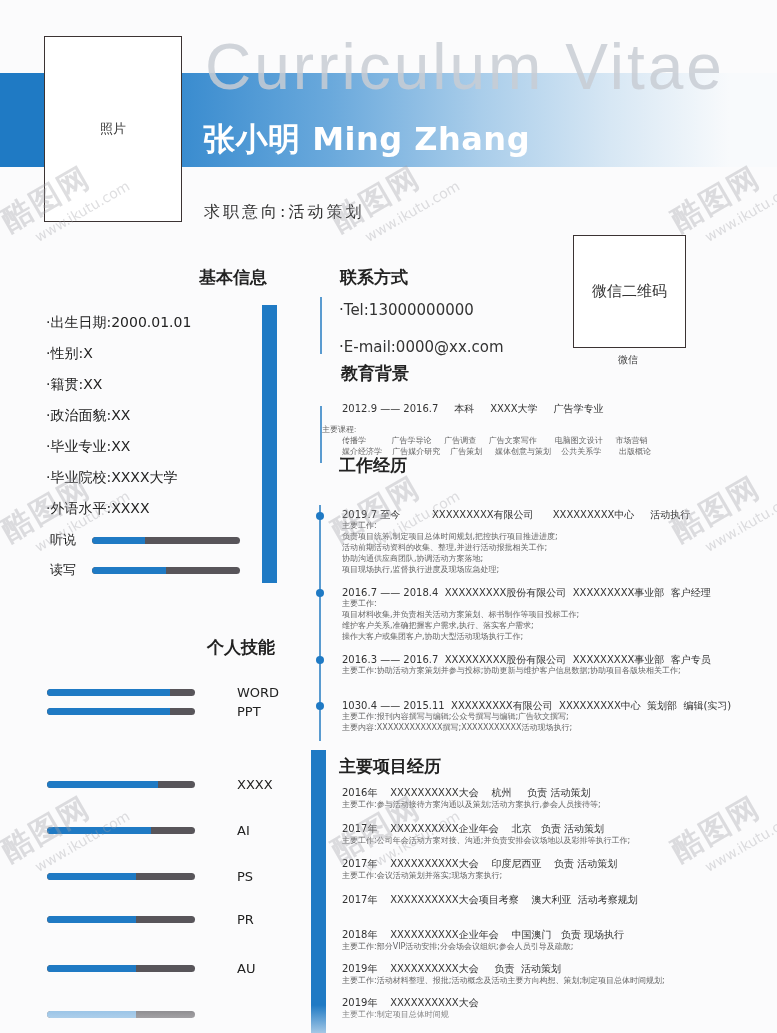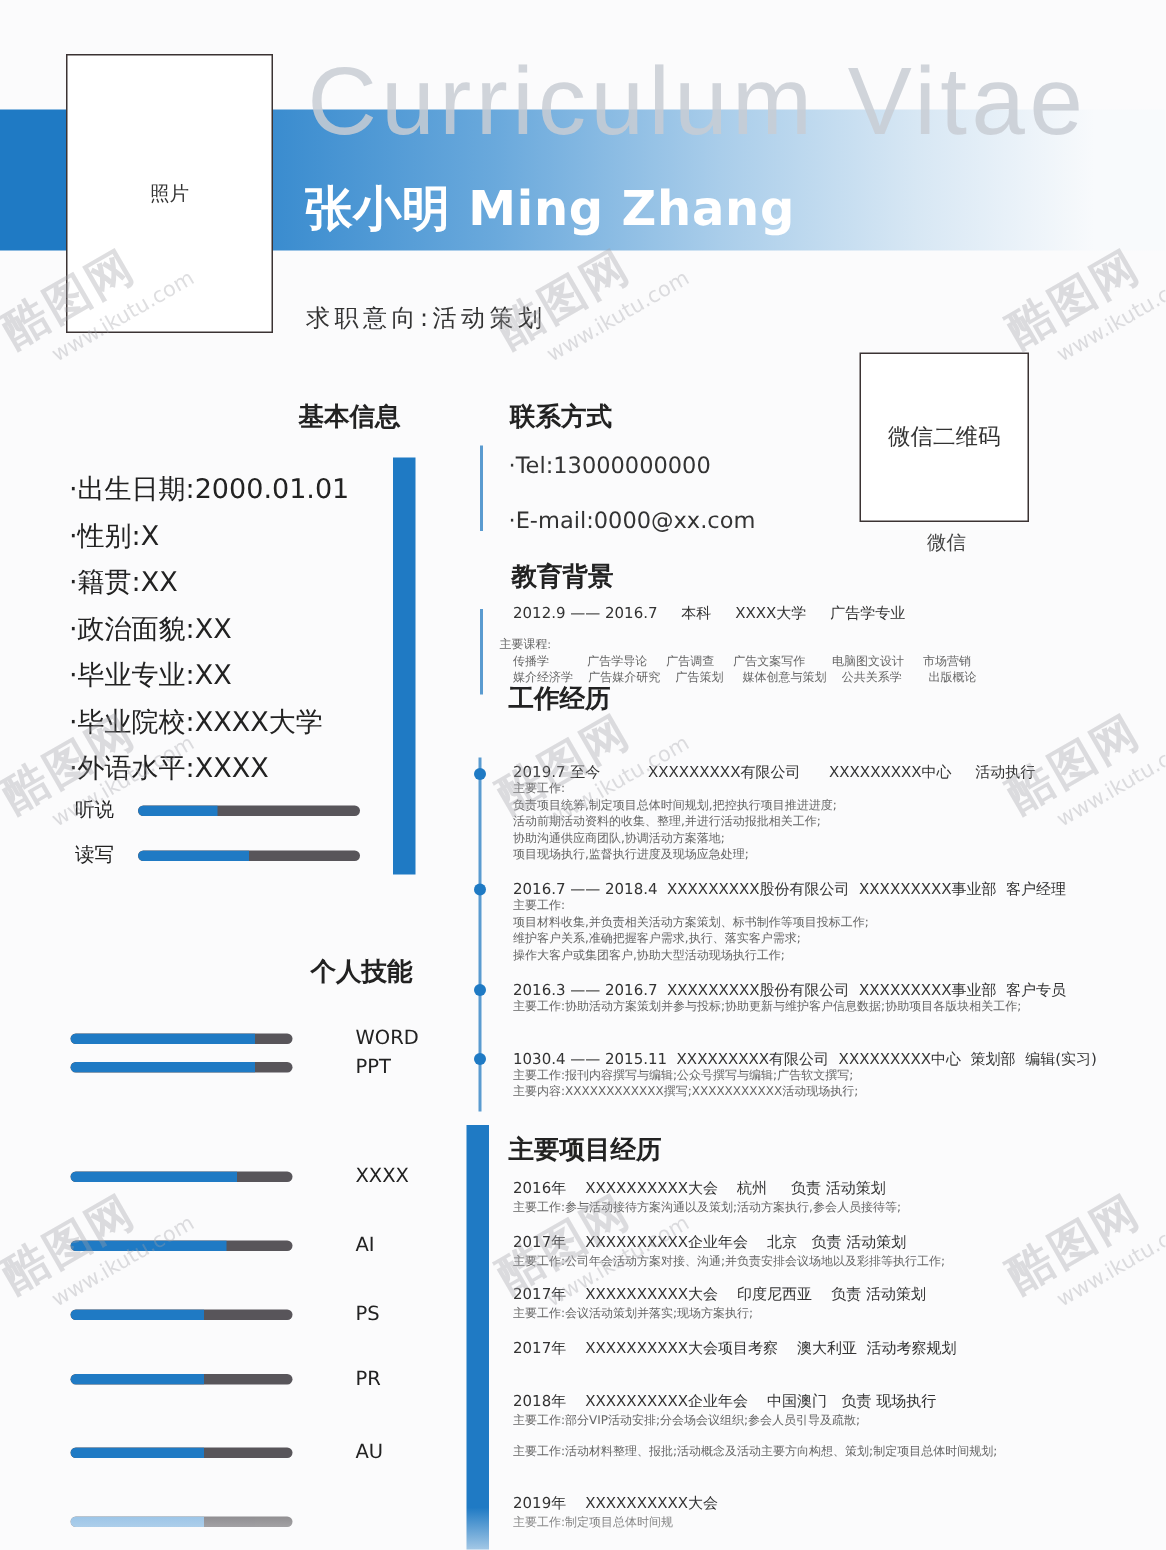--- a/index.html
+++ b/index.html
@@ -17,37 +17,37 @@
   .name { left: 203px; top: 118px; font-size: 32px; font-weight: bold; color: #ffffff; white-space: nowrap; letter-spacing: 0.5px; }
 
   .photo { left: 44px; top: 36px; width: 138px; height: 186px; border: 1.5px solid #3b3333; background: #fff;
     display: flex; align-items: center; justify-content: center; font-size: 13px; color: #333; }
 
   .intent { left: 204px; top: 202px; font-size: 16px; color: #333; letter-spacing: 3px; white-space: nowrap; }
 
   
   .sec-title { font-size: 17px; font-weight: bold; color: #222; white-space: nowrap; }
   .info-list { left: 46px; top: 314px; }
-  .info-item { height: 31px; font-size: 18px; color: #222; white-space: nowrap; }
+  .info-item { height: 31px; font-size: 14px; color: #222; white-space: nowrap; }
   .big-bar { left: 262px; top: 305px; width: 15px; height: 278px; background: #1f7ac4; }
 
   .lang-row { position: absolute; left: 50px; display: flex; align-items: center; }
   .lang-label { width: 42px; font-size: 13px; color: #222; }
   .bar { position: relative; height: 7px; border-radius: 4px; background: #58555a; overflow: hidden; }
   .bar .fill { position: absolute; left: 0; top: 0; bottom: 0; background: #1f7ac4; border-radius: 4px 0 0 4px; }
 
   .skill-row { position: absolute; left: 47px; display: flex; align-items: center; }
   .skill-name { position: absolute; left: 190px; font-size: 13px; color: #222; white-space: nowrap; }
 
   
   .vline { position: absolute; width: 2px; background: #5a9bd0; }
   .contact { font-size: 15px; color: #333; white-space: nowrap; }
   .qr { left: 573px; top: 235px; width: 113px; height: 113px; border: 1.5px solid #3b3333;
     display: flex; align-items: center; justify-content: center; font-size: 15px; color: #333; background: #fff; }
-  .qr-cap { left: 618px; top: 353px; font-size: 13px; color: #444; }
+  .qr-cap { left: 618px; top: 353px; font-size: 10px; color: #444; }
 
   .edu-line { left: 342px; top: 402px; font-size: 10px; color: #333; white-space: pre; }
   .small { font-size: 8px; color: #666; white-space: pre; line-height: 11px; }
   .job-head { font-size: 10px; color: #333; white-space: pre; }
   .dot { position: absolute; left: 316px; width: 8px; height: 8px; border-radius: 50%; background: #1f7ac4; }
 
   .proj-bar { left: 311px; top: 750px; width: 15px; height: 283px; background: #1f7ac4; }
   .proj { position: absolute; left: 342px; }
   .proj .h { font-size: 10px; color: #333; white-space: pre; line-height: 13px; }
   .proj .d { font-size: 8px; color: #666; white-space: pre; line-height: 11px; }
@@ -149,24 +149,24 @@
 
 <div class="abs sec-title" style="left:340px;top:266px;">联系方式</div>
 <div class="vline" style="left:320px;top:297px;height:57px;"></div>
 <div class="abs contact" style="left:339px;top:301px;">·Tel:13000000000</div>
 <div class="abs contact" style="left:339px;top:338px;">·E-mail:0000@xx.com</div>
 <div class="abs qr">
   <span>微信二维码</span>
 </div>
 <div class="abs qr-cap">微信</div>
 
-<div class="abs sec-title" style="left:341px;top:373px;">教育背景</div>
+<div class="abs sec-title" style="left:341px;top:362px;">教育背景</div>
 <div class="vline" style="left:320px;top:406px;height:57px;"></div>
 <div class="abs edu-line">2012.9 —— 2016.7     本科     XXXX大学     广告学专业</div>
-<div class="abs small" style="left:333px;top:424px;font-family:Liberation Serif, serif;">主要课程:</div>
+<div class="abs small" style="left:322px;top:424px;font-family:Liberation Serif, serif;">主要课程:</div>
 <div class="abs small" style="left:342px;top:435px;">传播学          广告学导论     广告调查     广告文案写作       电脑图文设计     市场营销</div>
 <div class="abs small" style="left:342px;top:446px;">媒介经济学    广告媒介研究    广告策划     媒体创意与策划    公共关系学       出版概论</div>
 
 <div class="abs sec-title" style="left:339px;top:454px;">工作经历</div>
 <div class="vline" style="left:319px;top:505px;height:236px;"></div>
 
 <div class="dot" style="top:512px;"></div>
 <div class="abs job-head" style="left:342px;top:508px;">2019.7 至今          XXXXXXXXX有限公司      XXXXXXXXX中心     活动执行</div>
 <div class="abs" style="left:342px;top:520px;">
   <div class="small">主要工作:</div>
@@ -214,20 +214,21 @@
   <div class="d">主要工作:会议活动策划并落实;现场方案执行;</div>
 </div>
 <div class="proj" style="top:893px;">
   <div class="h">2017年    XXXXXXXXXX大会项目考察    澳大利亚  活动考察规划</div>
 </div>
 <div class="proj" style="top:928px;">
   <div class="h">2018年    XXXXXXXXXX企业年会    中国澳门   负责 现场执行</div>
   <div class="d">主要工作:部分VIP活动安排;分会场会议组织;参会人员引导及疏散;</div>
 </div>
 <div class="proj" style="top:962px;">
+  <div class="h">2019年    XXXXXXXXXX大会     负责  活动策划</div>
   <div class="d">主要工作:活动材料整理、报批;活动概念及活动主要方向构想、策划;制定项目总体时间规划;</div>
 </div>
 <div class="proj" style="top:996px;">
   <div class="h">2019年    XXXXXXXXXX大会</div>
   <div class="d">主要工作:制定项目总体时间规</div>
 </div>
 
 <div class="wm" style="left:0px;top:170px;"><span class="big">酷图网</span><span class="url">www.ikutu.com</span></div>
 <div class="wm" style="left:330px;top:170px;"><span class="big">酷图网</span><span class="url">www.ikutu.com</span></div>
 <div class="wm" style="left:670px;top:170px;"><span class="big">酷图网</span><span class="url">www.ikutu.com</span></div>

